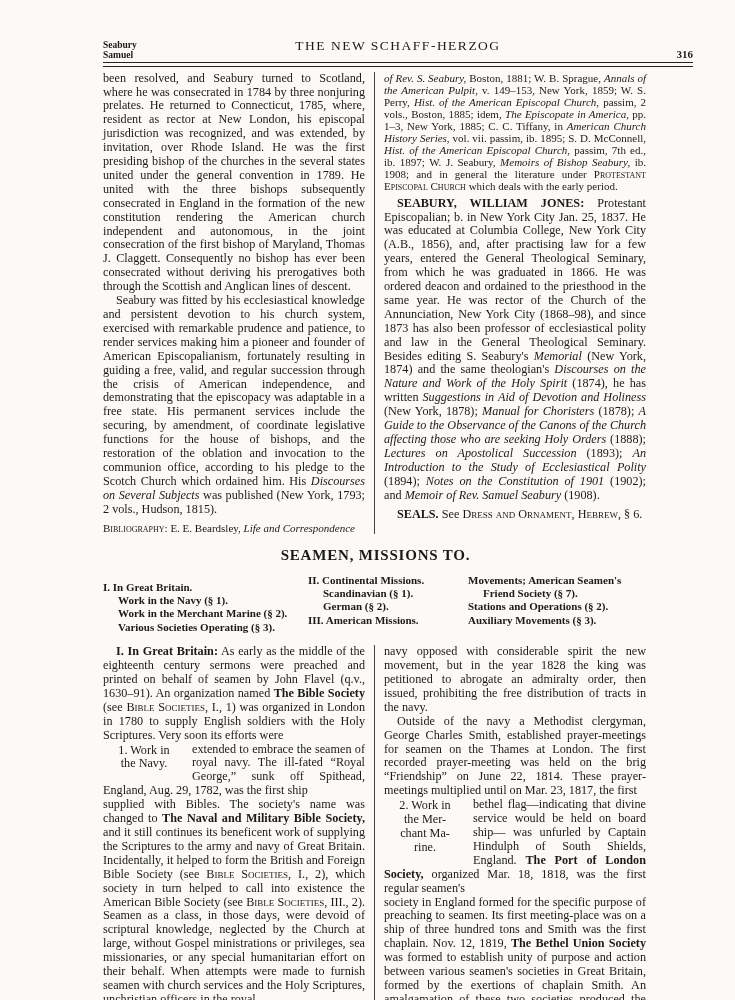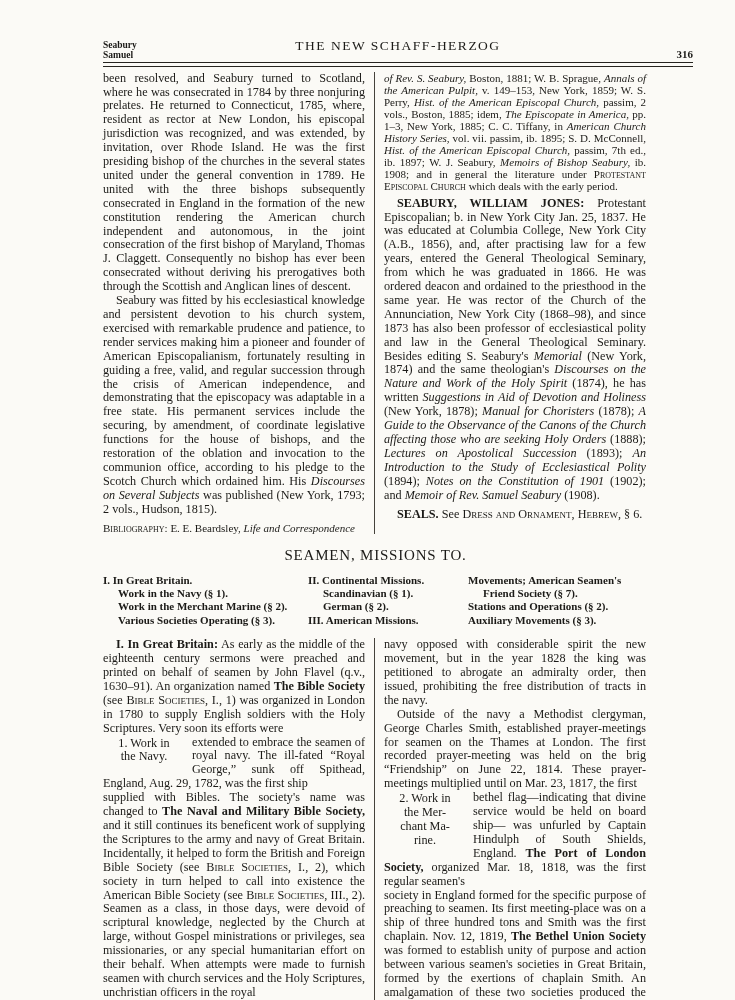--- a/index.html
+++ b/index.html
@@ -33,25 +33,25 @@
   .para.gap{margin-top:5px;}
   .para.small{font-size:11px;line-height:12px;text-align:justify;}
   .sc{font-variant:small-caps;}
   .sidehead{
     float:left;width:82px;font-weight:normal;text-align:center;
     margin:1px 7px 1px 0;line-height:13.9px;
   }
 
   
   .sec-heading{
-    width:545px;text-align:center;font-weight:normal;font-size:15px;
+    width:545px;text-align:center;font-weight:bold;font-size:15px;
     letter-spacing:0.8px;margin:13px 0 10px 0;
   }
   .toc{display:flex;width:545px;font-size:11px;font-weight:bold;line-height:13.4px;margin-bottom:11px;}
-  .toc-col1{width:205px;}
+  .toc-col1{width:205px;margin-top:7px;}
   .toc-col2{width:160px;}
   .toc-col3{width:180px;}
   .toc-line{white-space:nowrap;}
   .toc-line.ind{padding-left:15px;}
 </style>
 </head>
 <body>
 
 <div class="page">
   <div class="content">

